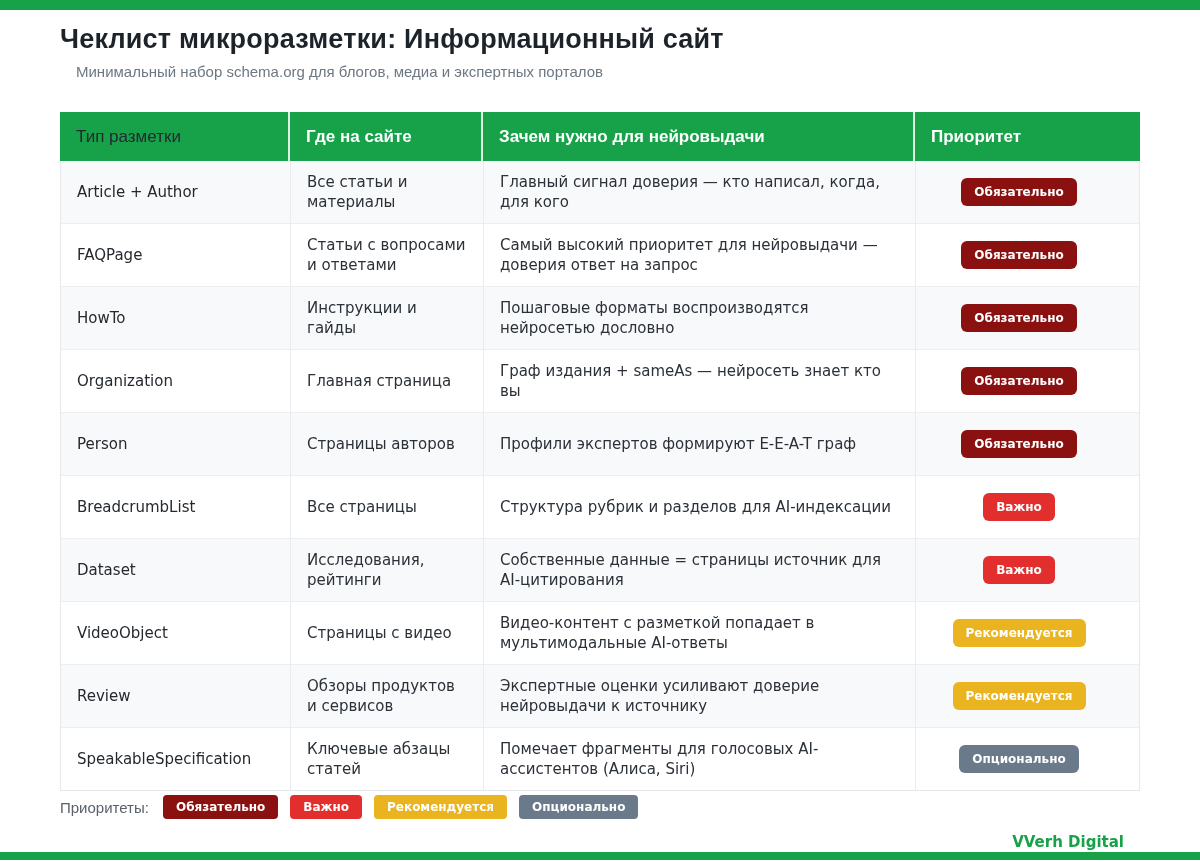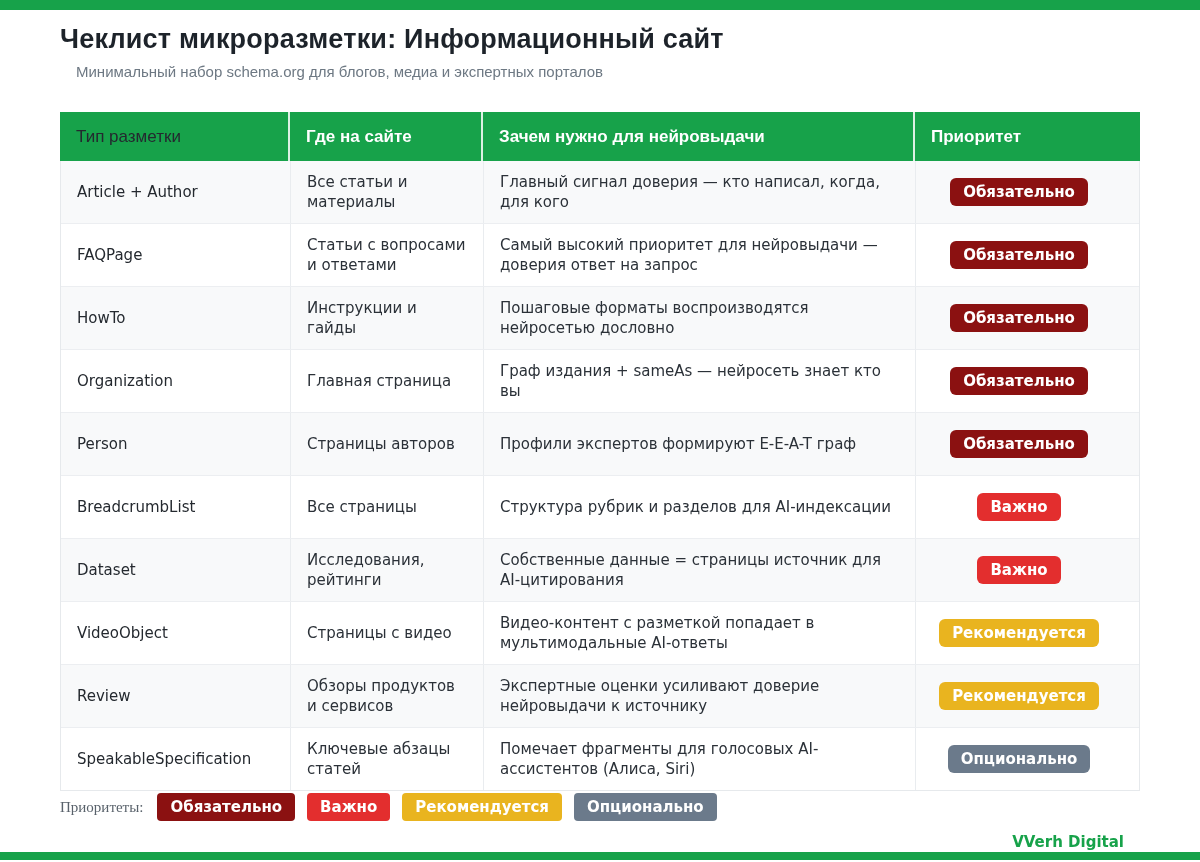--- a/index.html
+++ b/index.html
@@ -24,24 +24,24 @@
   .td{display:flex;align-items:center;box-sizing:border-box;padding:10px 16px;
       font-family:"DejaVu Sans",sans-serif;font-size:15px;line-height:20px;color:#2b3138;
       border-right:1px solid #e9ecef;}
   .td:last-child{border-right:none;justify-content:center;}
   .c1{width:230px;font-weight:400;color:#24292f;overflow-wrap:anywhere;}
   .c2{width:193px;}
   .c3{width:432px;}
   .c4{width:206px;}
 
   .badge{display:inline-block;padding:4px 13px;border-radius:6px;color:#ffffff;
-         font-family:"DejaVu Sans",sans-serif;font-size:15px;font-weight:700;white-space:nowrap;}
+         font-family:"DejaVu Sans",sans-serif;font-size:12px;font-weight:700;white-space:nowrap;}
 
   .legend{position:absolute;left:60px;top:792px;display:flex;align-items:center;height:30px;}
-  .legend-label{font-size:15px;color:#59626b;margin-right:14px;font-family:Liberation Serif, serif;}
+  .legend-label{font-size:15px;color:#59626b;margin-right:14px;}
   .legend .badge{margin-right:12px;border-radius:4px;padding:5px 13px;}
 
   .brand{position:absolute;right:76px;top:833px;font-family:"DejaVu Sans",sans-serif;
          font-size:15px;font-weight:700;color:var(--accent,#17a24a);}
 </style>
 </head>
 <body>
 
 <div class="page">
   <div class="topbar"></div>

